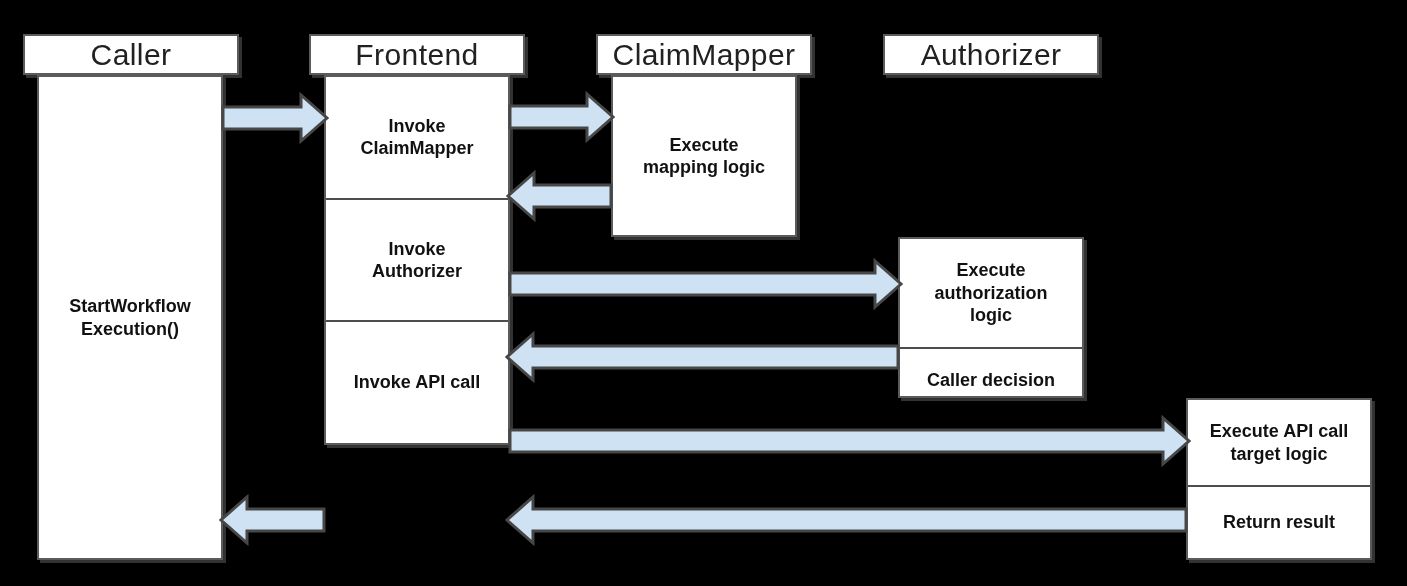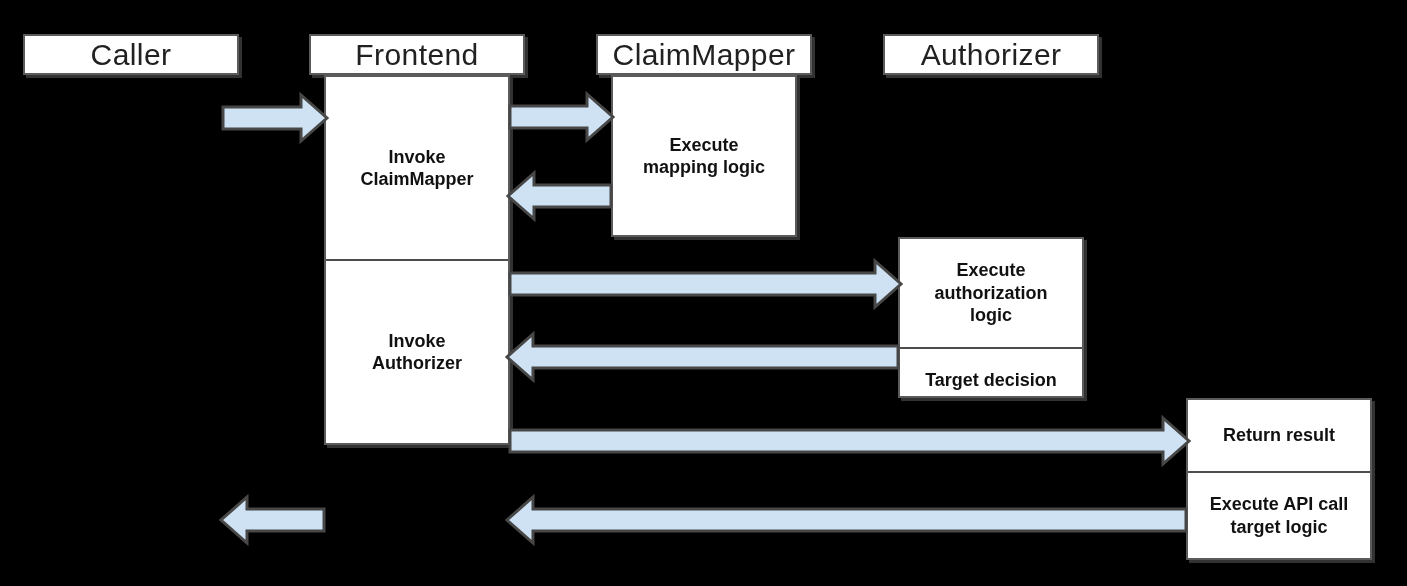--- a/index.html
+++ b/index.html
@@ -36,44 +36,49 @@
 </head>
 <body>
 
 <div class="canvas">
 
   <div class="hdr" style="left:23px">Caller</div>
   <div class="hdr" style="left:309px">Frontend</div>
   <div class="hdr" style="left:596px">ClaimMapper</div>
   <div class="hdr" style="left:883px">Authorizer</div>
 
+  <div class="group" style="left:37px;top:75px;height:485px">
+    <div class="cell">StartWorkflow
+Execution()</div>
+  </div>
 
   <div class="group" style="left:324px;top:75px;height:370px">
     <div class="cell">Invoke
 ClaimMapper</div>
     <div class="cell">Invoke
 Authorizer</div>
+    <div class="cell">Invoke API call</div>
   </div>
 
   <div class="group" style="left:611px;top:75px;height:162px">
     <div class="cell">Execute
 mapping logic</div>
   </div>
 
   <div class="group" style="left:898px;top:237px;height:161px">
     <div class="cell">Execute
 authorization
 logic</div>
-    <div class="cell">Target decision</div>
+    <div class="cell">Caller decision</div>
   </div>
 
   <div class="group" style="left:1186px;top:398px;height:162px">
-    <div class="cell">Return result</div>
     <div class="cell">Execute API call
 target logic</div>
+    <div class="cell">Return result</div>
   </div>
 
   <svg class="arrows" width="1407" height="586" viewBox="0 0 1407 586">
     <polygon points="223,107 301,107 301,95 327,118 301,141 301,129 223,129"></polygon>
     <polygon points="510,106 587,106 587,94 613,117 587,140 587,128 510,128"></polygon>
     <polygon points="611,185 534,185 534,173 508,196 534,219 534,207 611,207"></polygon>
     <polygon points="510,273 875,273 875,261 901,284 875,307 875,295 510,295"></polygon>
     <polygon points="898,346 533,346 533,334 507,357 533,380 533,368 898,368"></polygon>
     <polygon points="510,430 1163,430 1163,418 1189,441 1163,464 1163,452 510,452"></polygon>
     <polygon points="1186,509 533,509 533,497 507,520 533,543 533,531 1186,531"></polygon>

